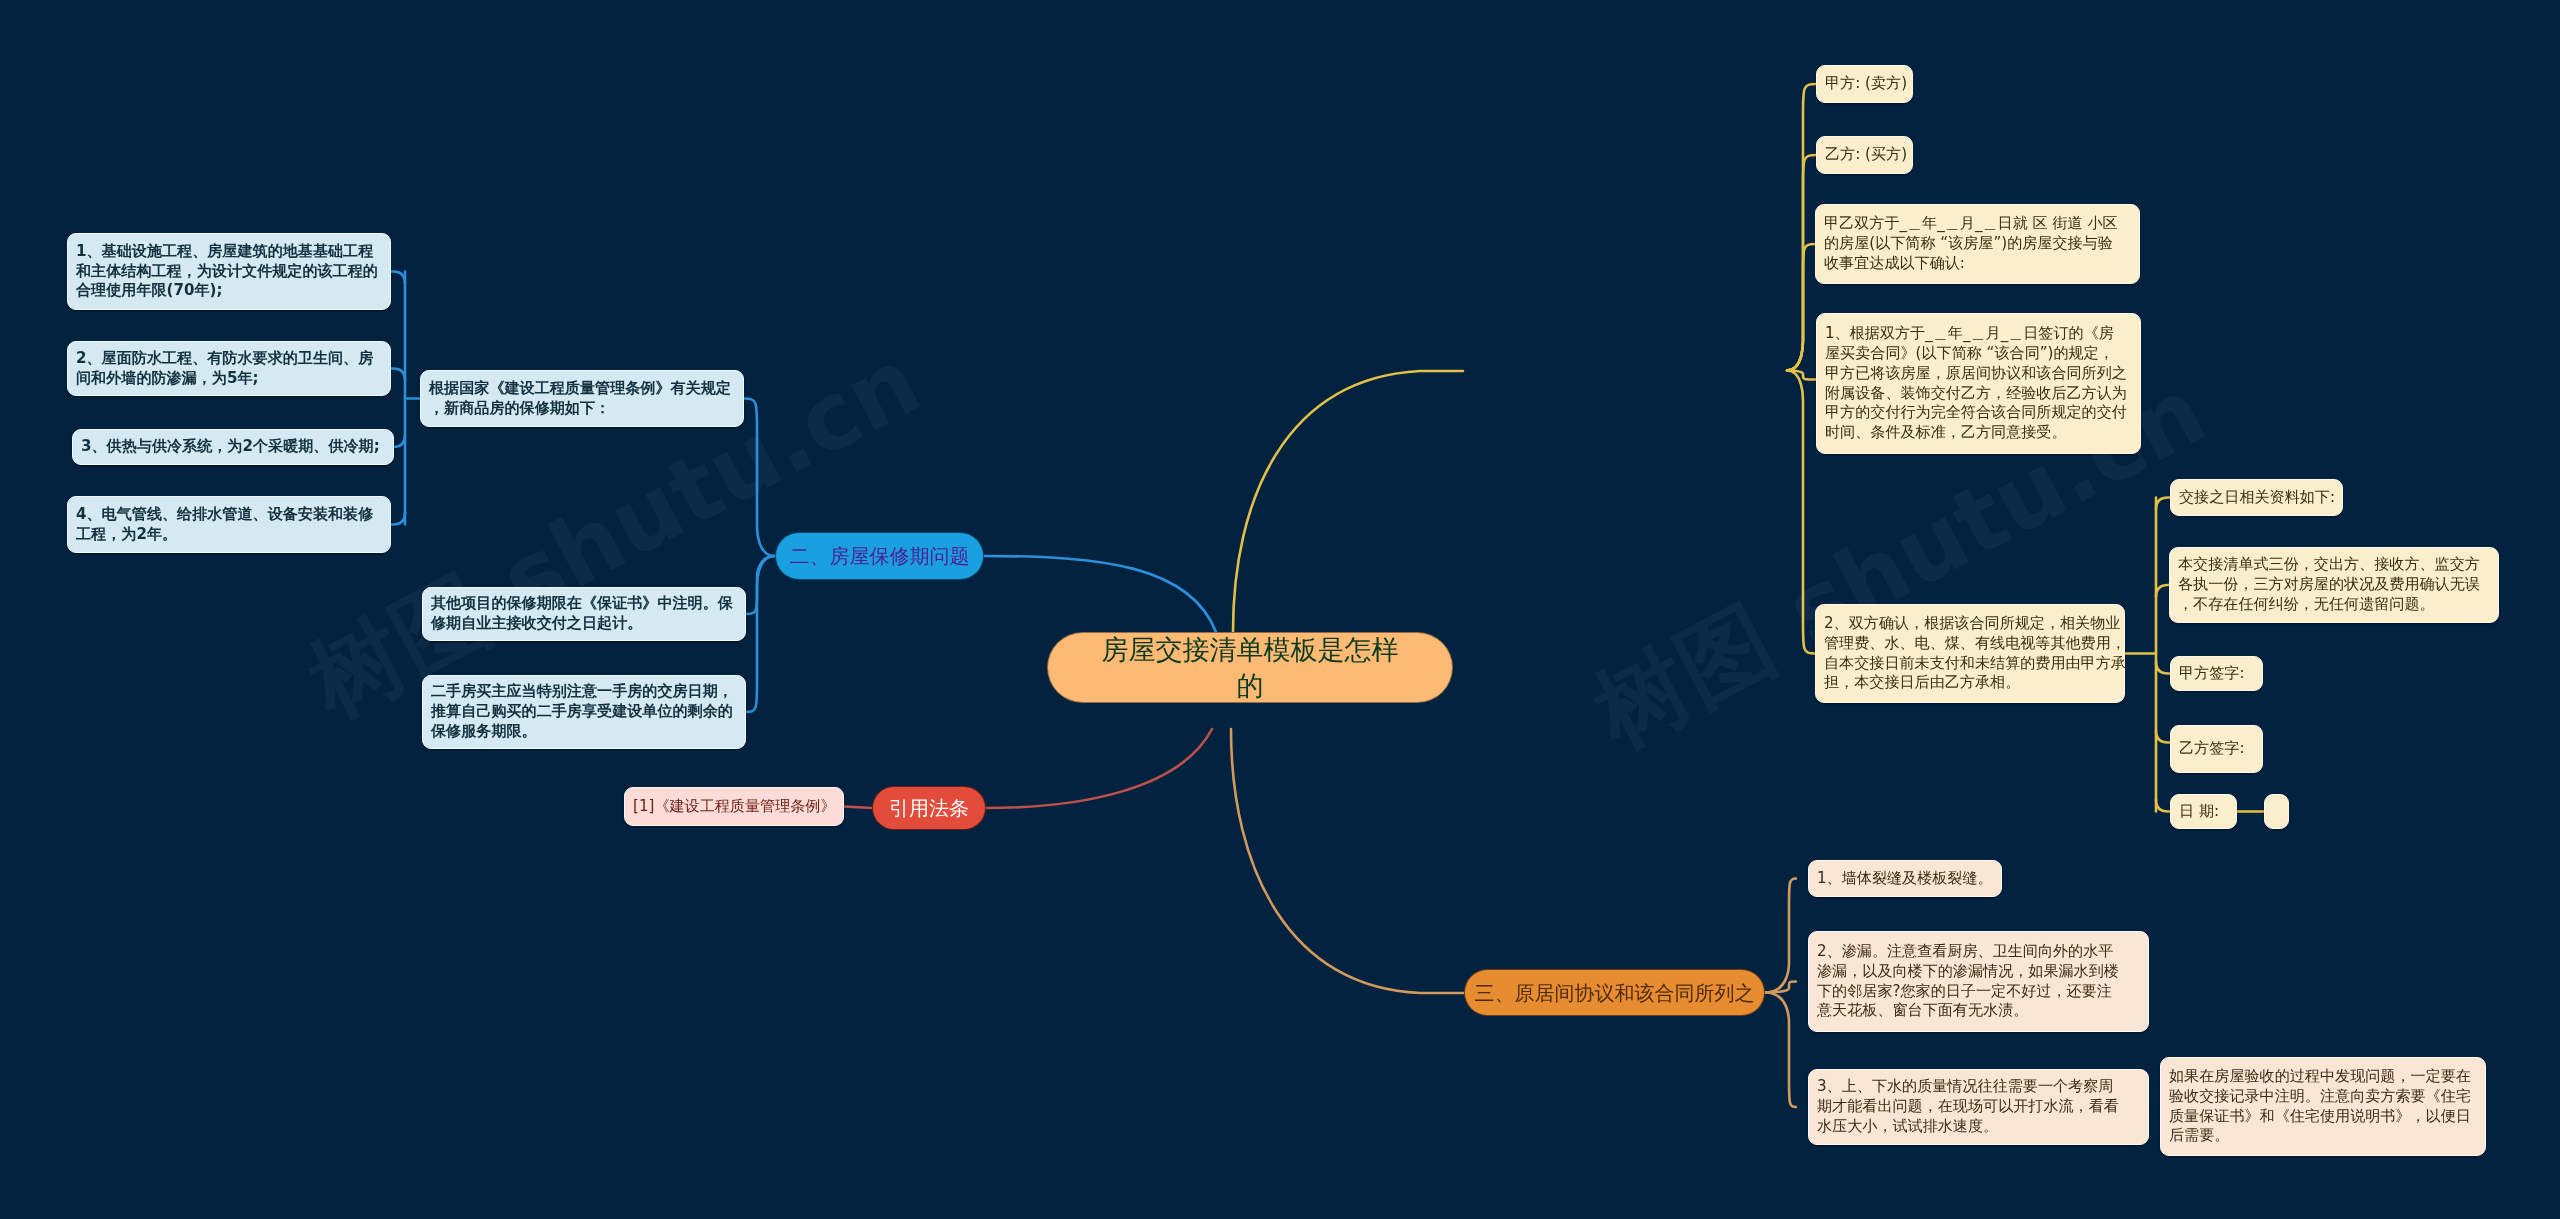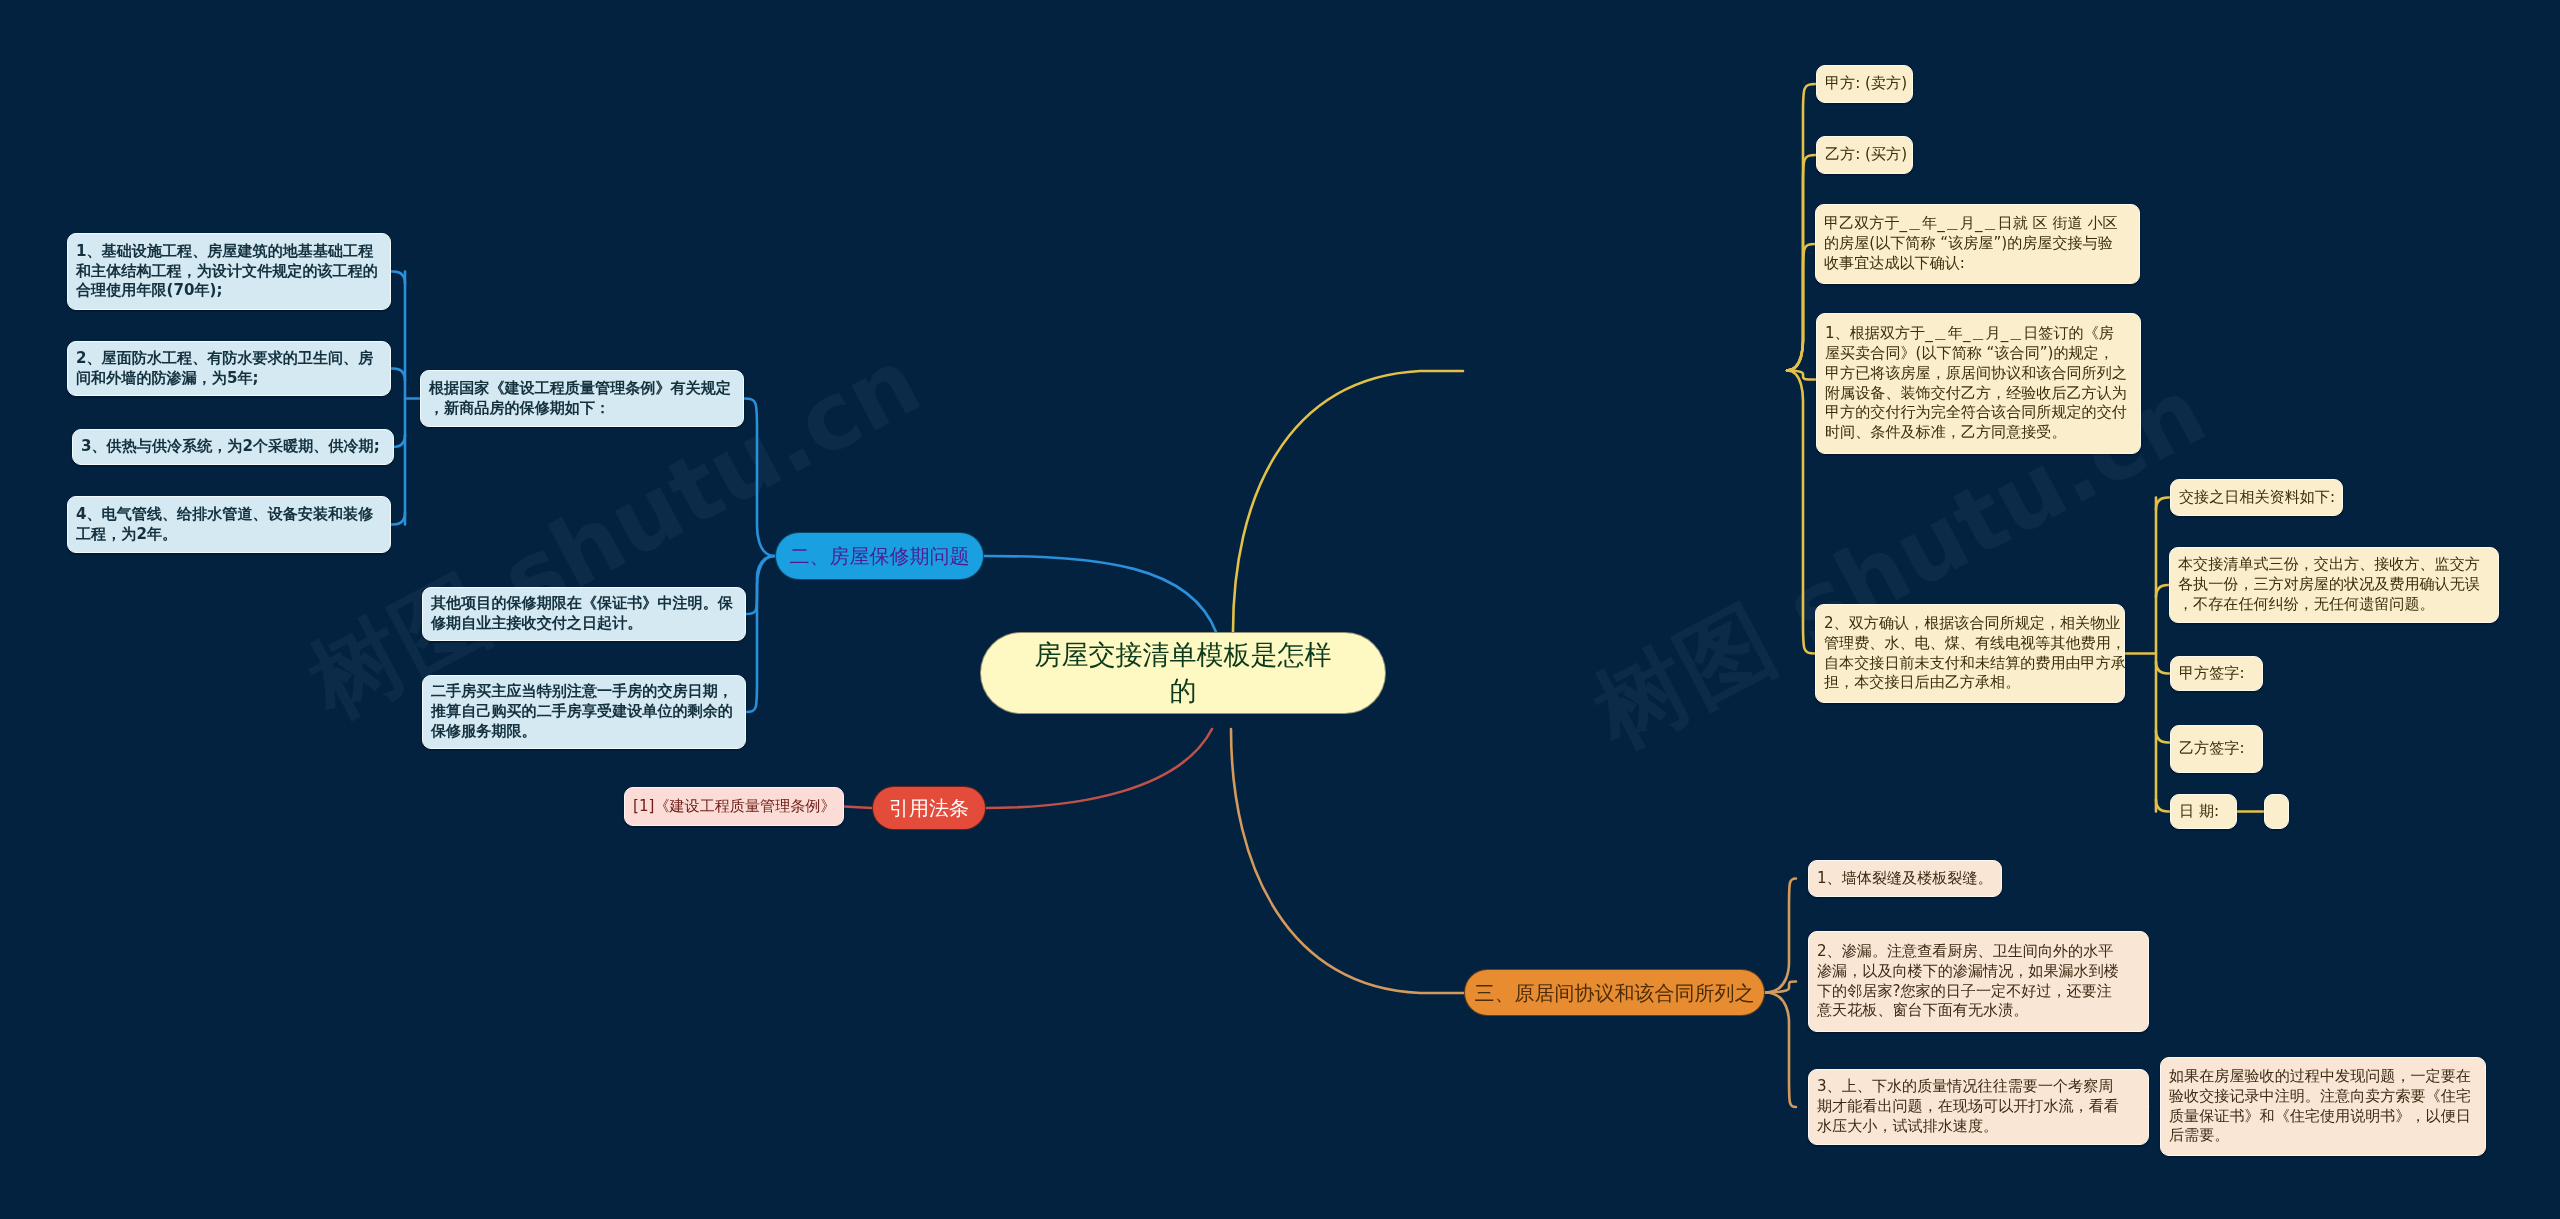--- a/index.html
+++ b/index.html
@@ -60,21 +60,21 @@
 <path d="M 405 283.5 Q 405 271.5 393 271.5 L 391 271.5" fill="none" stroke="#2b8fd9" stroke-width="2.6" stroke-linecap="round" stroke-linejoin="round"></path>
 <path d="M 405 380.5 Q 405 368.5 393 368.5 L 391 368.5" fill="none" stroke="#2b8fd9" stroke-width="2.6" stroke-linecap="round" stroke-linejoin="round"></path>
 <path d="M 405 435.0 Q 405 447.0 393 447.0 L 394 447.0" fill="none" stroke="#2b8fd9" stroke-width="2.6" stroke-linecap="round" stroke-linejoin="round"></path>
 <path d="M 405 512.5 Q 405 524.5 393 524.5 L 391 524.5" fill="none" stroke="#2b8fd9" stroke-width="2.6" stroke-linecap="round" stroke-linejoin="round"></path>
 <path d="M 872 808.0 L 844 806.5" fill="none" stroke="#c05149" stroke-width="2.6" stroke-linecap="round" stroke-linejoin="round"></path>
 <path d="M 1765 992.5 C 1789 992.5 1789 965.5 1789 962.5 L 1789 908.5 C 1789 881.5 1789 878.5 1796 878.5" fill="none" stroke="#d49a5c" stroke-width="2.6" stroke-linecap="round" stroke-linejoin="round"></path>
 <path d="M 1765 992.5 C 1789 992.5 1789 988.738 1789 988.32 L 1789 985.68 C 1789 981.918 1789 981.5 1796 981.5" fill="none" stroke="#d49a5c" stroke-width="2.6" stroke-linecap="round" stroke-linejoin="round"></path>
 <path d="M 1765 992.5 C 1789 992.5 1789 1019.5 1789 1022.5 L 1789 1077 C 1789 1104 1789 1107 1796 1107" fill="none" stroke="#d49a5c" stroke-width="2.6" stroke-linecap="round" stroke-linejoin="round"></path>
 <path d="M 2137 1107.0 L 2148 1106.5" fill="none" stroke="#d49a5c" stroke-width="2.6" stroke-linecap="round" stroke-linejoin="round"></path>
 </svg>
-<div class="root" style="left:980px;top:632px;width:406px;height:82px;background:#fef9c3;color:#0d3a1c">
+<div class="root" style="left:1047px;top:632px;width:406px;height:71px;background:#fdba74;color:#0d3a1c">
       <span class="txt">
         <span class="ln">房屋交接清单模板是怎样</span>
         <span class="ln">的</span>
       </span>
     </div>
 <div class="topic" style="left:775px;top:532px;width:209px;height:48px;background:#1a9fe0;color:#4c1d95">
       <span>二、房屋保修期问题</span>
     </div>
 <div class="topic" style="left:1464px;top:969px;width:301px;height:47px;background:#e88c32;color:#4a2c06">
       <span>三、原居间协议和该合同所列之</span>

